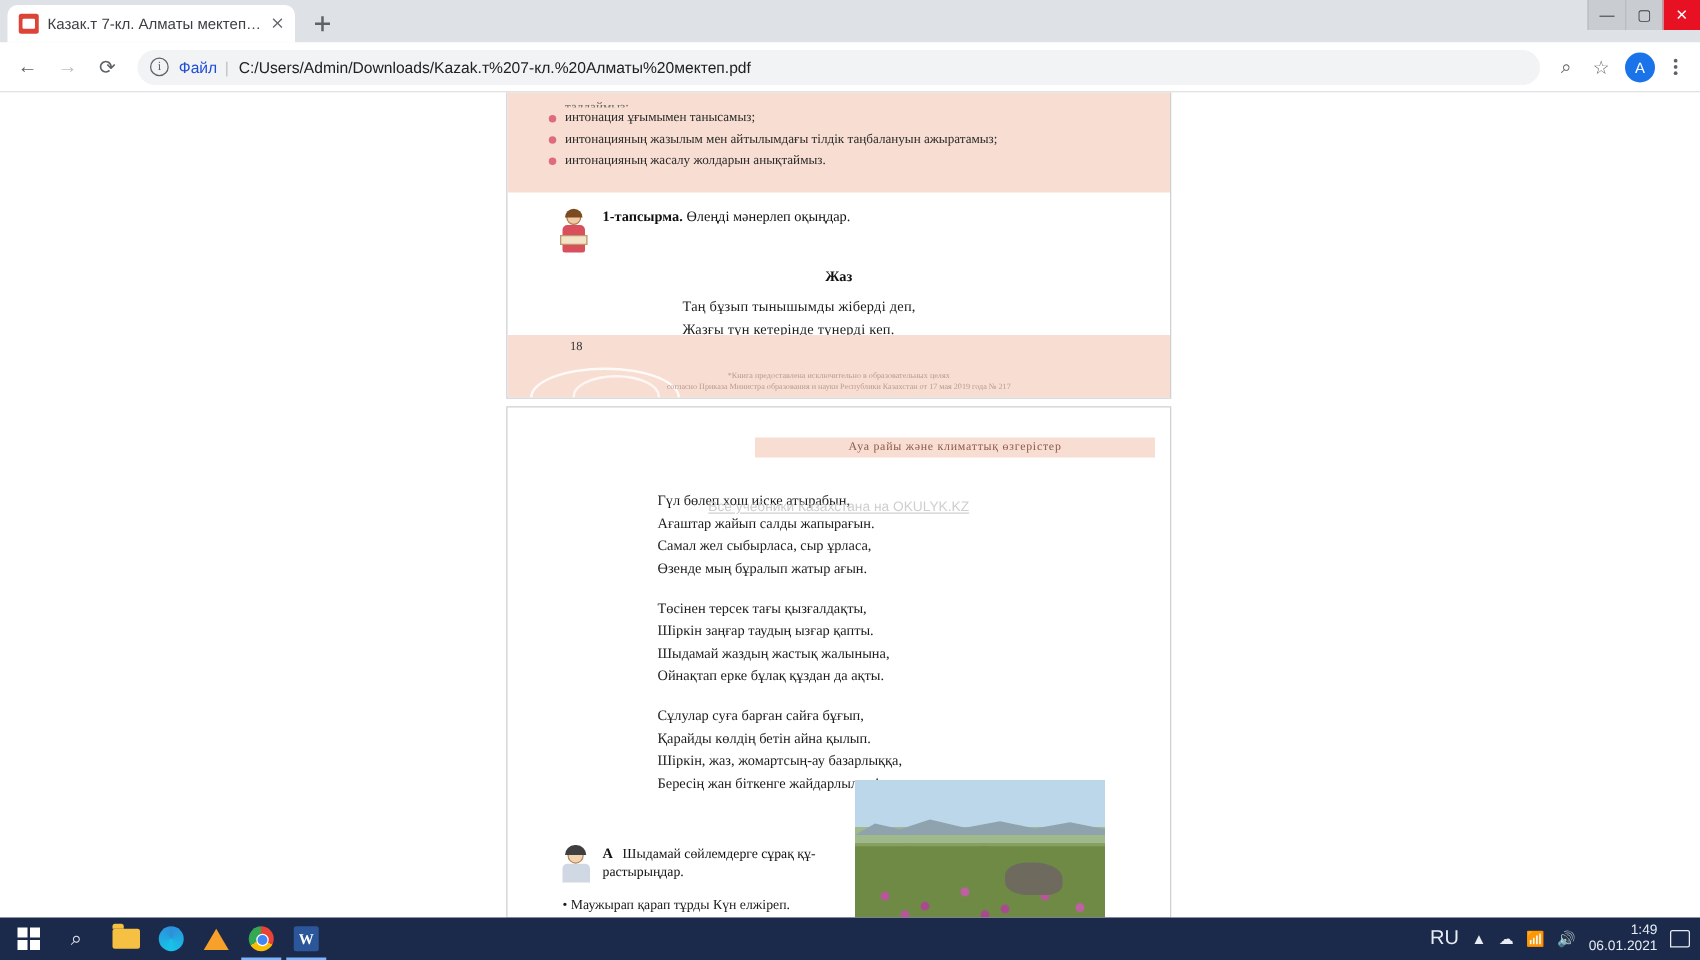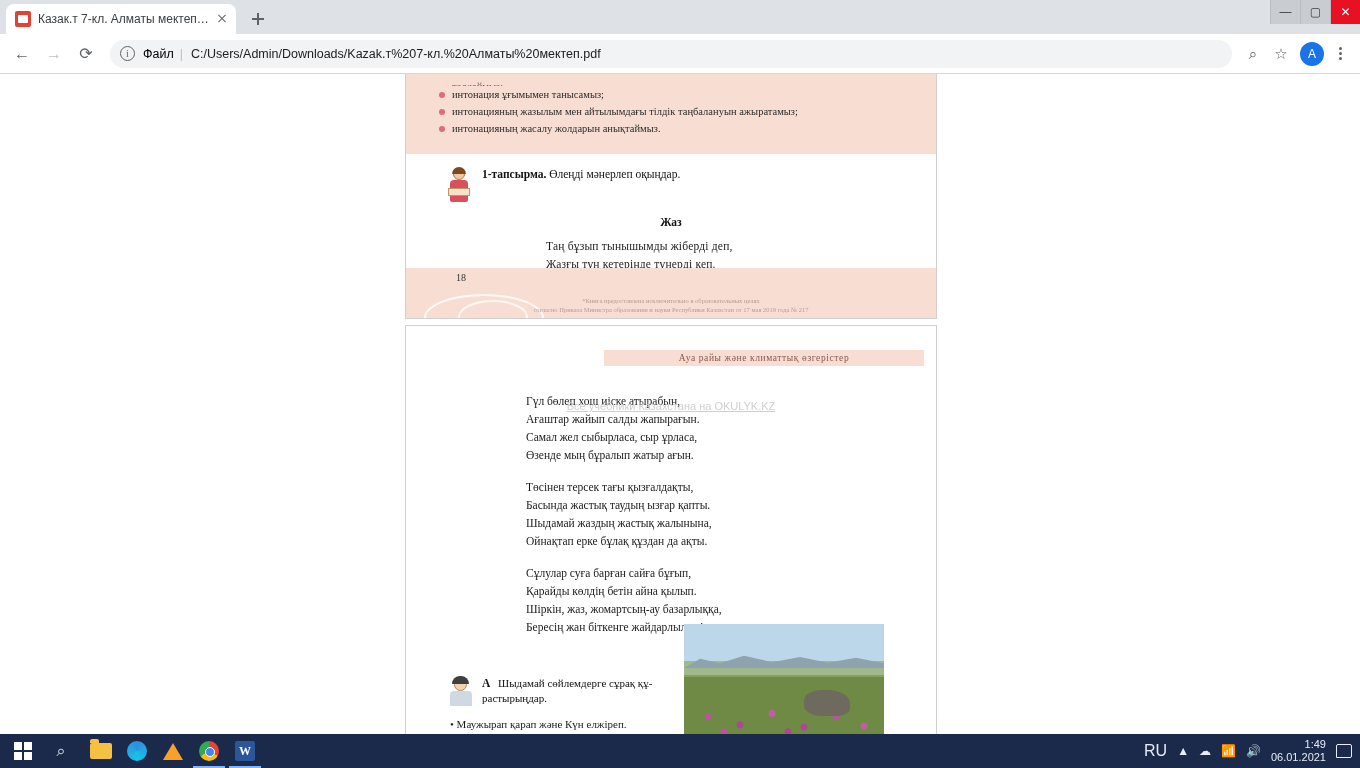--- a/index.html
+++ b/index.html
@@ -85,21 +85,21 @@
     flex: 1 1 auto; height: 28px; background: #f1f3f4; border-radius: 14px;
     display: flex; align-items: center; padding: 0 10px; margin: 0 6px;
     font-size: 12.5px; color: #202124; position: relative;
   }
   .info-icon {
     width: 15px; height: 15px; border: 1.3px solid #5f6368; border-radius: 50%;
     margin-right: 8px; display: flex; align-items: center; justify-content: center;
     font-size: 10px; font-family: "Liberation Serif", serif; color: #5f6368;
     flex: 0 0 15px;
   }
-  .omni-label { color: #000000; margin-right: 6px; }
+  .omni-label { color: #1d4ed8; margin-right: 6px; }
   .omni-sep { color: #bdc1c6; margin-right: 8px; }
   .omni-url { color: #202124; white-space: nowrap; overflow: hidden; text-overflow: ellipsis; }
   .tb-icon {
     width: 26px; height: 26px; margin-left: 2px; color: #5f6368;
     display: flex; align-items: center; justify-content: center; font-size: 15px;
   }
   .avatar {
     width: 24px; height: 24px; border-radius: 50%; background: #1a73e8;
     color: #fff; font-size: 12px; display: flex; align-items: center;
     justify-content: center; margin-left: 6px;
@@ -373,21 +373,21 @@
 
       <div class="poem-b">
         <div class="stanza">
           <div>Гүл бөлеп  хош  иіске  атырабын,</div>
           <div>Ағаштар  жайып  салды  жапырағын.</div>
           <div>Самал  жел сыбырласа,   сыр  ұрласа,</div>
           <div>Өзенде мың бұралып  жатыр  ағын.</div>
         </div>
         <div class="stanza">
           <div>Төсінен  терсек  тағы  қызғалдақты,</div>
-          <div>Басында  жастық таудың  ызғар  қапты.</div>
+          <div>Шіркін  заңғар таудың  ызғар  қапты.</div>
           <div>Шыдамай  жаздың  жастық  жалынына,</div>
           <div>Ойнақтап  ерке бұлақ  құздан  да ақты.</div>
         </div>
         <div class="stanza">
           <div>Сұлулар  суға барған  сайға  бұғып,</div>
           <div>Қарайды  көлдің бетін айна қылып.</div>
           <div>Шіркін,  жаз,  жомартсың-ау    базарлыққа,</div>
           <div>Бересің  жан  біткенге   жайдарлылық!</div>
         </div>
       </div>
@@ -399,21 +399,21 @@
             <span class="h"></span>
             <span class="hair2"></span>
         </div>
         <div class="taskB-text">
           <span class="mark">А</span>
           <span>Шыдамай сөйлемдерге сұрақ құ-растырыңдар.</span>
         </div>
       </div>
 
       <div class="bullet-lines">
-        <div>• Маужырап   қарап  және  Күн  елжіреп.</div>
+        <div>• Маужырап   қарап  тұрды  Күн  елжіреп.</div>
 
       </div>
 
       <div class="photo">
         <span class="ridge"></span>
           <span class="flowers"></span>
           <span class="rock"></span>
       </div>
     </div>
   </div>

